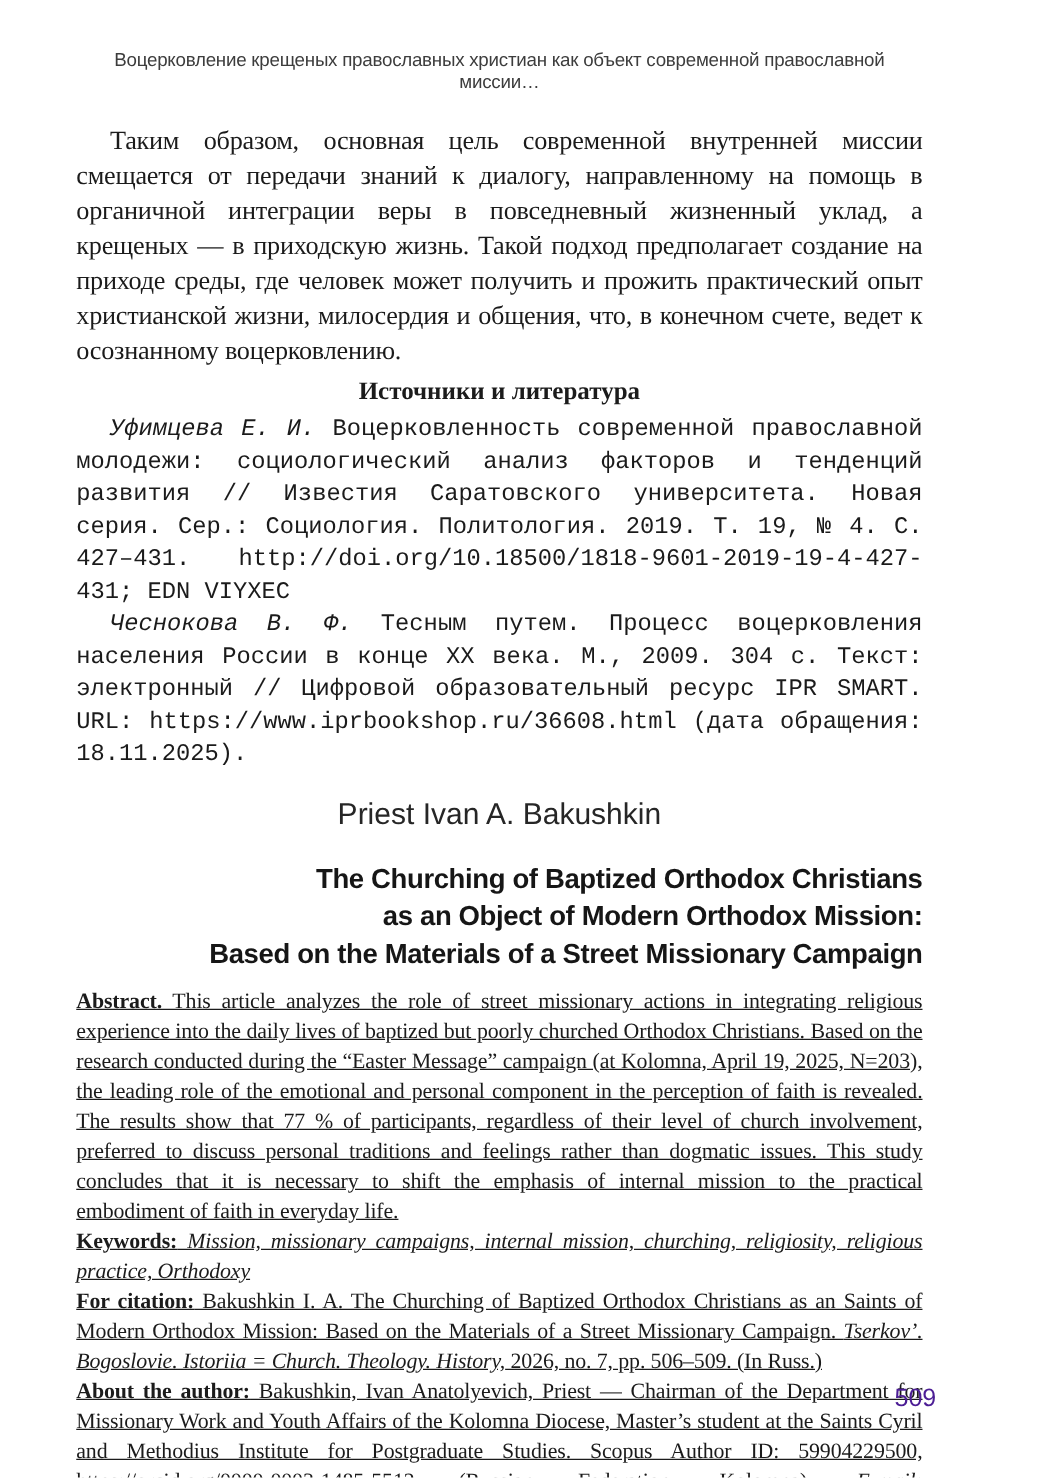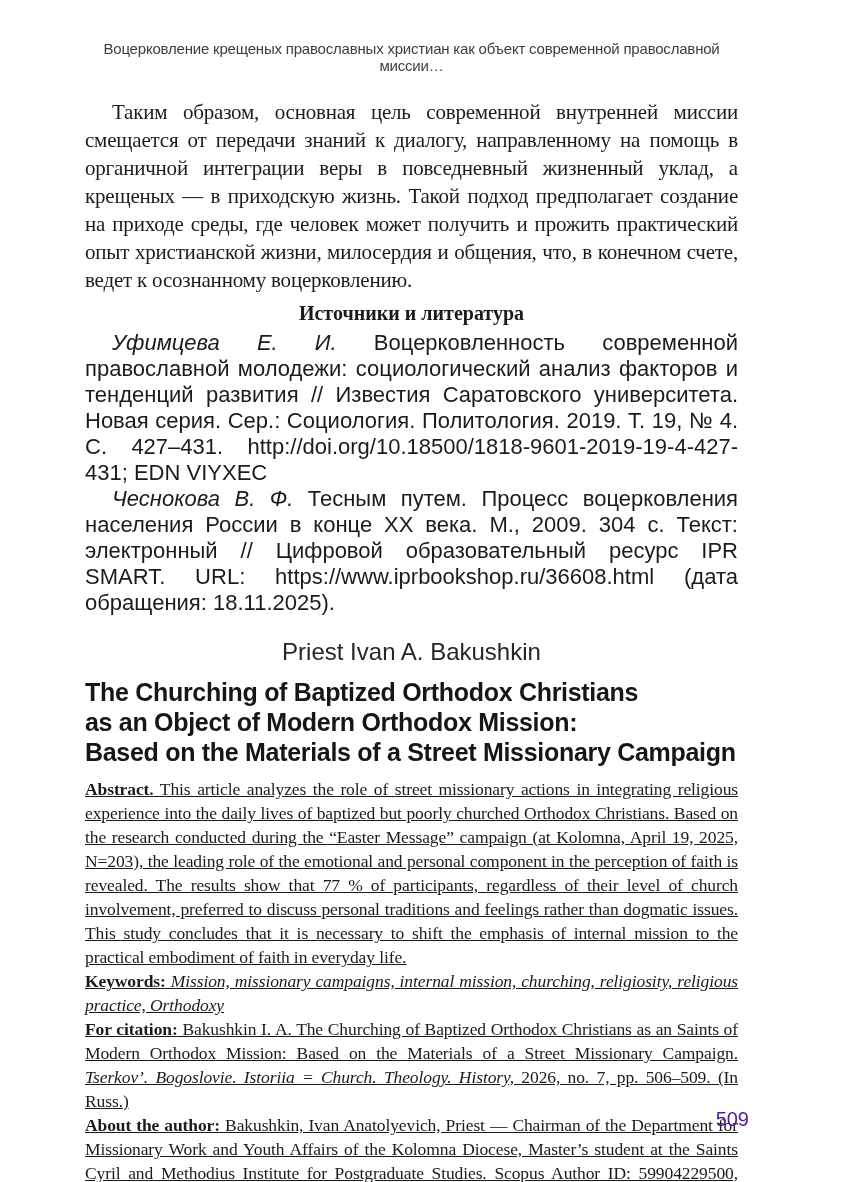--- a/index.html
+++ b/index.html
@@ -6,21 +6,21 @@
   body {
     width: 845px; height: 1182px;
     background: #ffffff;
     color: #1b1b1b;
     position: relative;
     overflow: hidden;
   }
   .page {
     box-sizing: border-box;
     width: 820px; height: 1182px;
-    padding: 40px 82px 0 85px;
+    padding: 40px 82px 0 61px;
   }
   .running-head {
     font-family: "Liberation Sans", sans-serif;
     font-size: 15px;
     color: #3d3d3d;
     text-align: center;
     letter-spacing: -0.2px;
     margin-bottom: 24px;
   }
   .body-para {
@@ -33,44 +33,44 @@
     margin: 0;
   }
   .sources-heading {
     font-family: "Liberation Serif", serif;
     font-weight: bold;
     font-size: 20px;
     text-align: center;
     margin: 8px 0 5px 0;
   }
   .reference {
-    font-family: Liberation Sans, sans-serif;
-    font-size: 22px;
+    font-family: Liberation Mono, monospace;
+    font-size: 19px;
     line-height: 26px;
     text-align: justify;
     text-indent: 27px;
     margin: 0;
   }
   .ref-author { font-style: italic; }
   .en-author {
     font-family: "Liberation Sans", sans-serif;
     font-size: 24px;
     color: #262626;
     text-align: center;
     margin-top: 22px;
   }
   .en-title {
     font-family: "Liberation Sans", sans-serif;
     font-weight: bold;
-    font-size: 25px;
+    font-size: 22px;
     line-height: 30px;
     letter-spacing: -0.3px;
     color: #161616;
-    text-align: left;
-    margin-top: 11px;
+    text-align: right;
+    margin-top: 22px;
     margin-bottom: 10px;
   }
   .en-block {
     font-family: "Liberation Serif", serif;
     font-size: 17.5px;
     line-height: 24px;
     letter-spacing: -0.1px;
     text-align: justify;
     margin: 0;
     text-decoration: underline;

